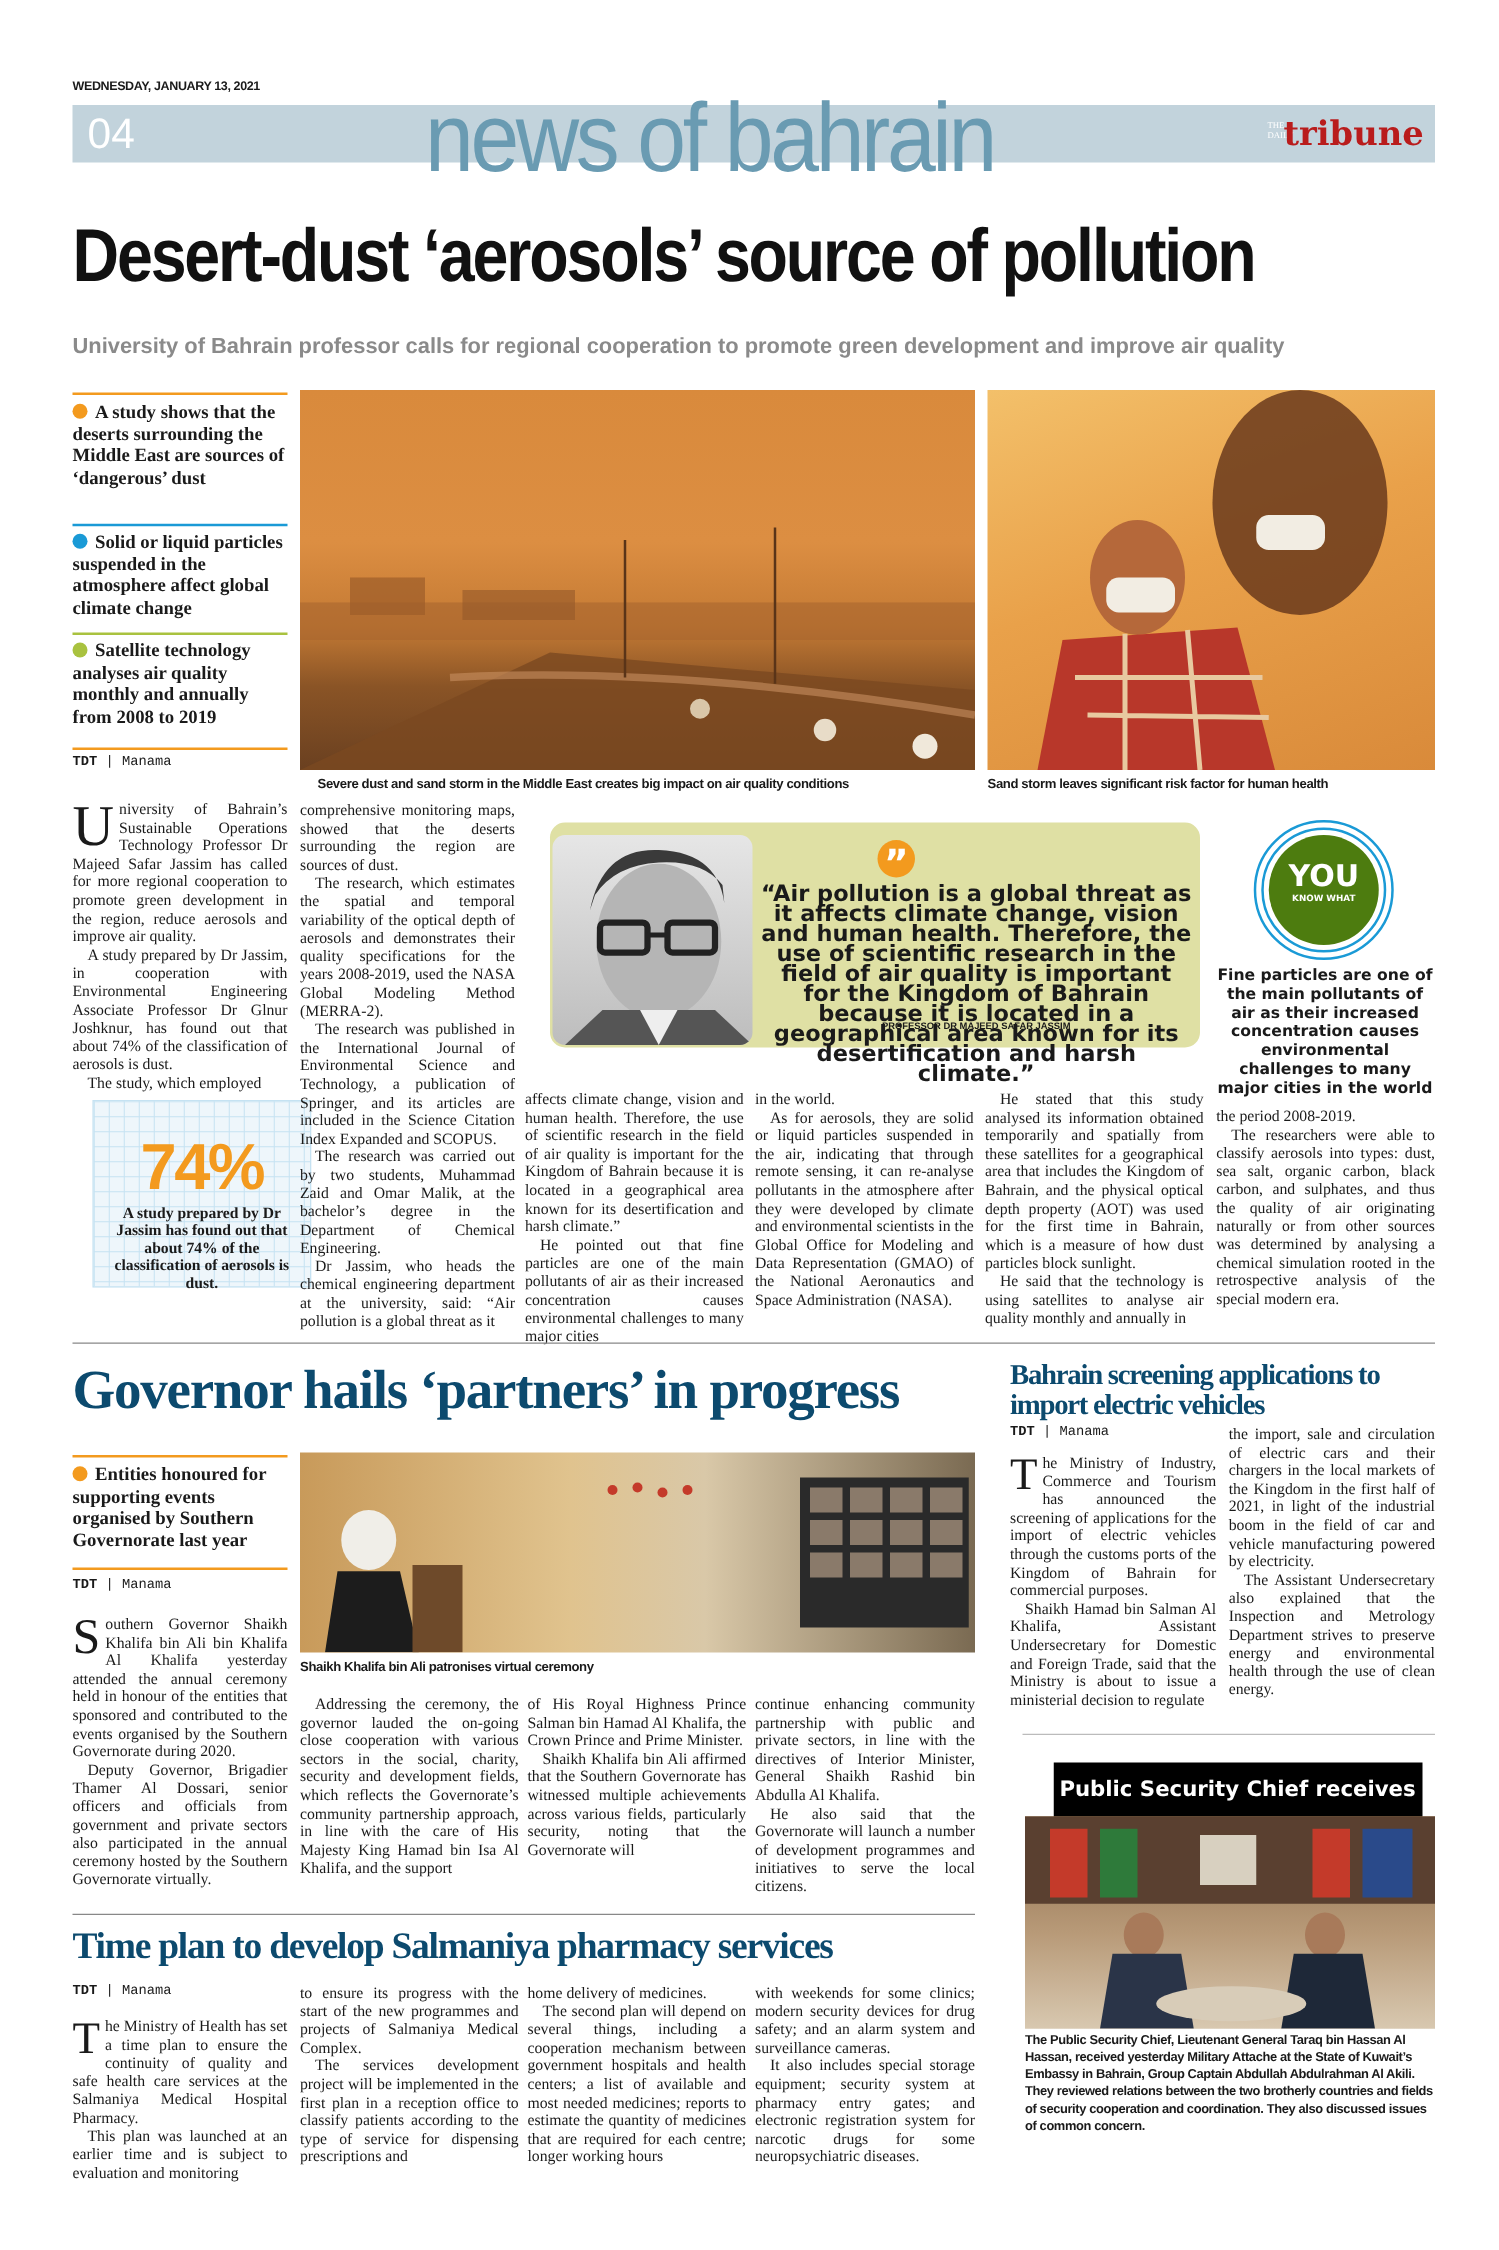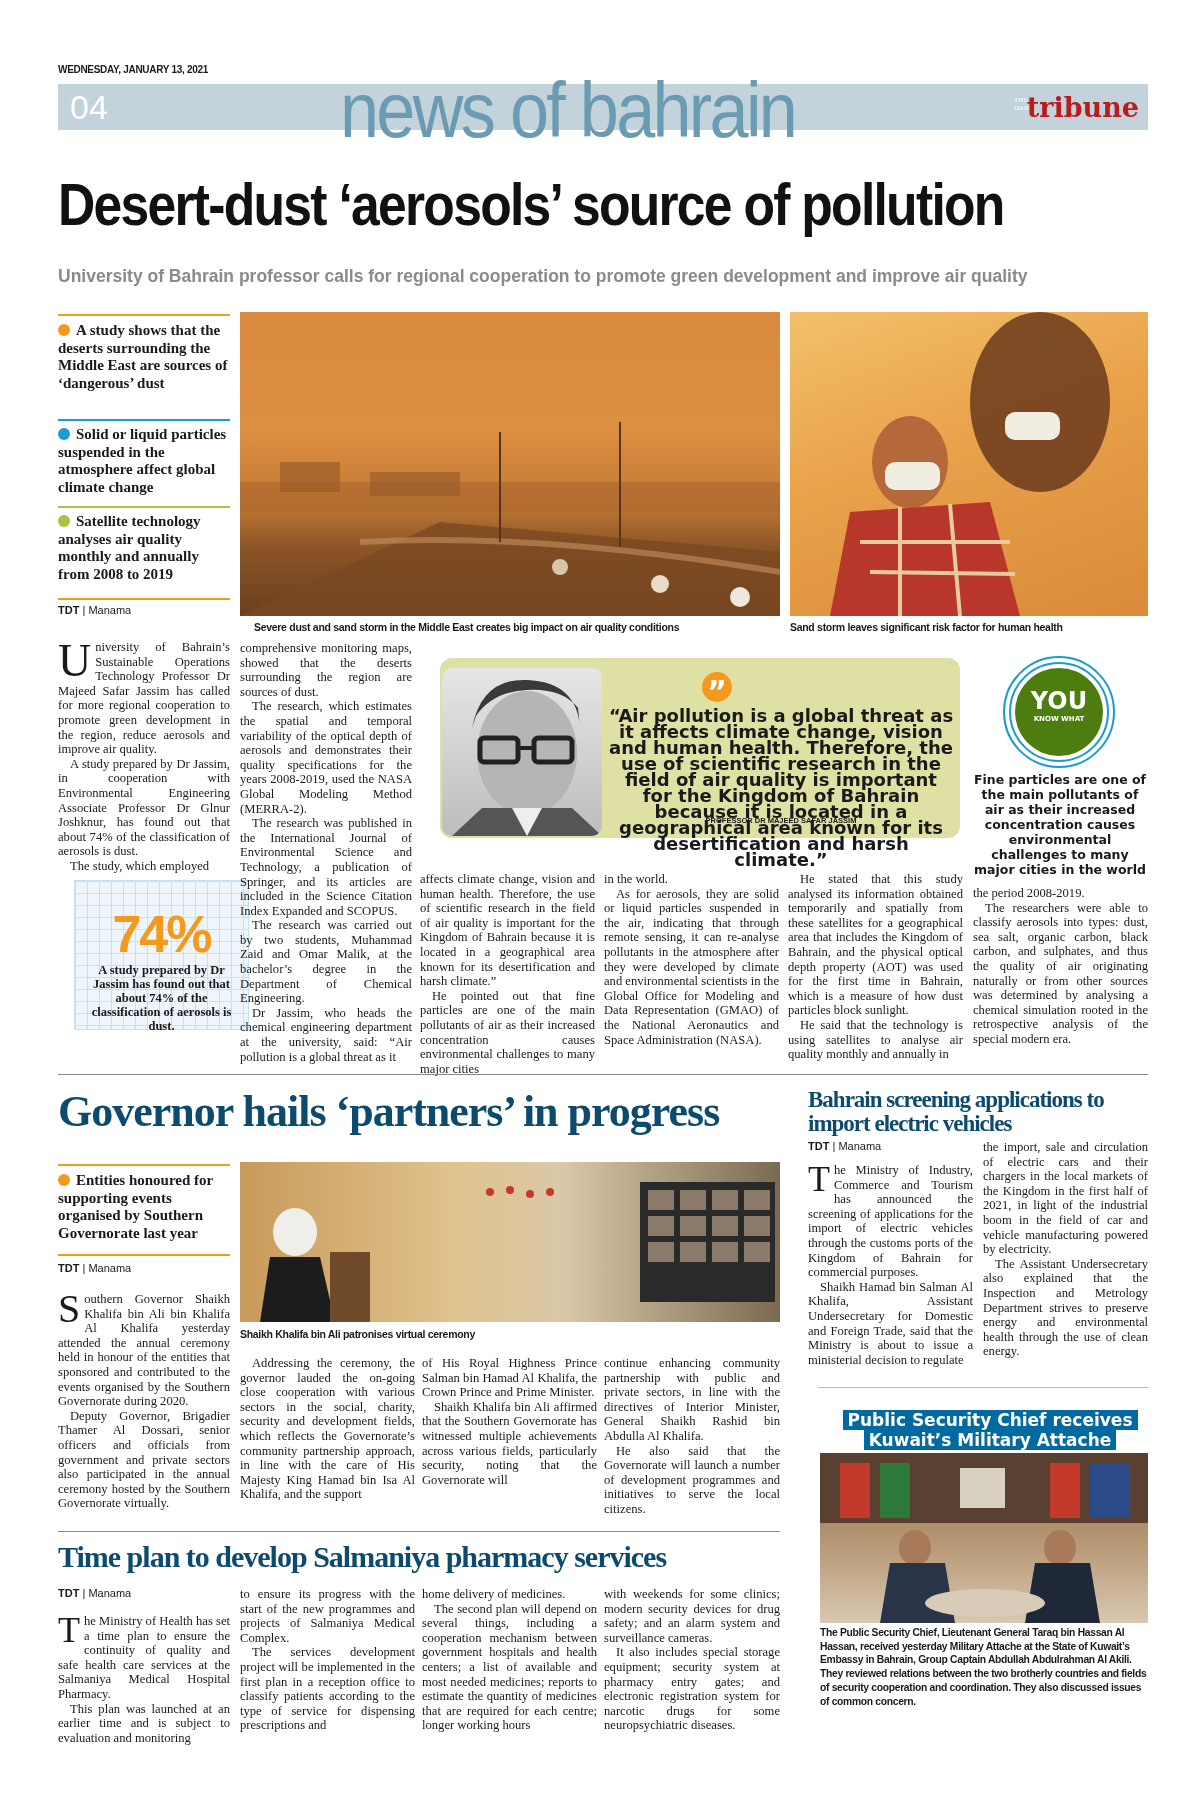--- a/index.html
+++ b/index.html
@@ -13,29 +13,29 @@
 .band{left:58px;top:84px;width:1090px;height:46px;background:#c2d3dc}
 .pagenum{left:70px;top:88px;font-family:"Liberation Sans",sans-serif;font-size:34px;color:#fff;font-weight:300}
 .section{left:340px;top:70px;font-family:"Liberation Sans",sans-serif;font-size:78px;color:#6a9bb2;letter-spacing:-3px;line-height:80px;font-weight:200;transform:scaleX(0.9);transform-origin:left}
 .brand{right:60px;top:92px;color:#b91c1c;font-family:"DejaVu Serif",serif;font-weight:bold;font-size:27px}
 .brand-small{right:164px;top:96px;color:#fff;font-size:7px;line-height:8px;font-family:"Liberation Serif",serif}
 .h1{left:58px;top:170px;font-family:"Liberation Sans",sans-serif;font-weight:bold;font-size:60px;letter-spacing:-2px;transform:scaleX(.86);transform-origin:left;white-space:nowrap;color:#111}
 .subhead{left:58px;top:266px;width:1090px;font-family:"Liberation Sans",sans-serif;font-weight:bold;font-size:17.5px;color:#8a8a8a}
 .bullet-block{left:58px;width:170px;font-family:"Liberation Serif",serif;font-weight:bold;font-size:15px;line-height:17.5px}
 .dot{display:inline-block;width:12px;height:12px;border-radius:50%;margin-right:6px;vertical-align:-1px}
 .hr{height:2px}
-.byline{font-family:Liberation Sans, sans-serif;font-size:11px}
+.byline{font-family:Liberation Mono, monospace;font-size:11px}
 .byline b{font-weight:bold}
 .photo{overflow:hidden}
 .caption{font-family:"Liberation Sans",sans-serif;font-weight:bold;font-size:10.5px;letter-spacing:-.3px;white-space:nowrap}
 .quotebox{left:440px;top:658px;width:520px;height:180px;background:#dfe0a4;border-radius:12px}
 .quote-text{font-family:"DejaVu Sans",sans-serif;font-weight:bold;font-size:18px;line-height:16px;text-align:center}
 .h2{font-family:"Liberation Serif",serif;font-weight:bold;color:#0c4a6e;letter-spacing:-1px}
 .grid{background-color:#eef6fb;background-image:linear-gradient(#c5e2f2 1px,transparent 1px),linear-gradient(90deg,#c5e2f2 1px,transparent 1px);background-size:12px 12px}
-.redhead{background:#0369a1;color:#fff;font-family:"DejaVu Sans",sans-serif;font-weight:bold;font-size:17px;line-height:20px;padding:0 5px;display:inline-block}
+.redhead{background:#000000;color:#fff;font-family:"DejaVu Sans",sans-serif;font-weight:bold;font-size:17px;line-height:20px;padding:12px 5px;display:inline-block}
 .rule{background:#888;height:1px}
 </style>
 </head>
 <body>
 
 <div class="abs date">WEDNESDAY, JANUARY 13, 2021</div>
 <div class="abs band"></div>
 <div class="abs pagenum">04</div>
 <div class="abs section">news of bahrain</div>
 <div class="abs brand-small"><span>THE</span><br><span>DAILY</span></div>

